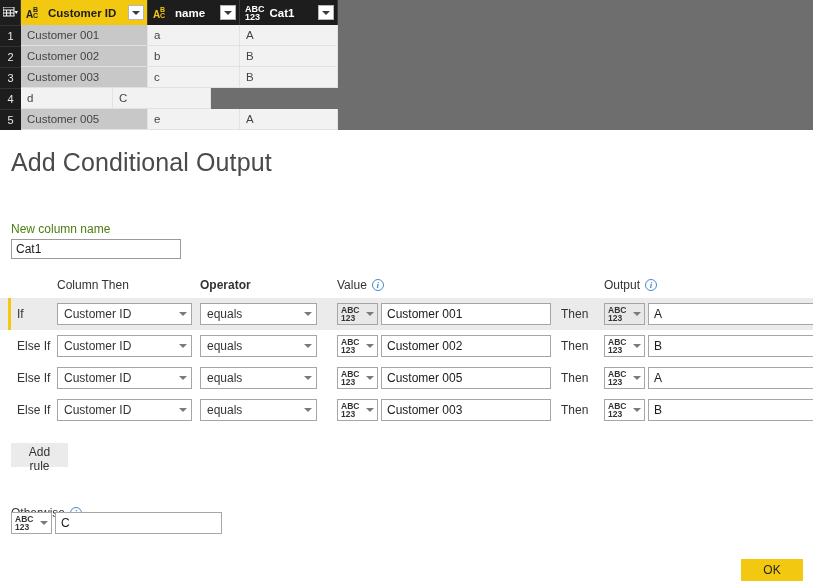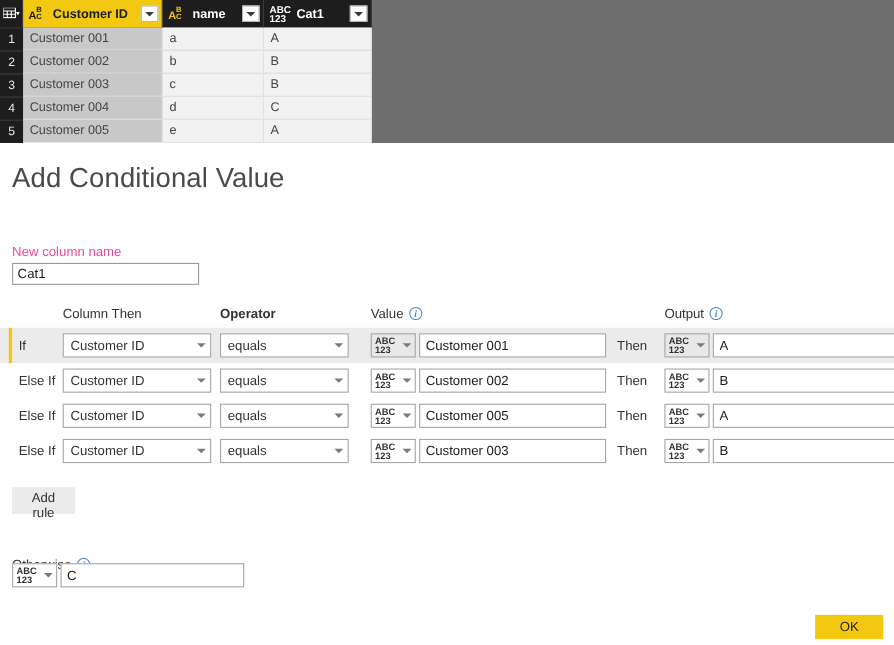--- a/index.html
+++ b/index.html
@@ -89,21 +89,21 @@
   }
   .dlg-title {
     position:absolute; left:11px; top:18px;
     font-size:25px; color:#4a4a4a; font-weight:normal; letter-spacing:0.1px;
   }
   .dlg-desc {
     position:absolute; left:11px; top:61px;
     font-size:12.5px; color:#333333;
   }
   .lbl-newcol {
-    position:absolute; left:11px; top:92px; font-size:12px; color:#ec4899;
+    position:absolute; left:11px; top:92px; font-size:12px; color:#4d7c0f;
   }
   .inp-newcol {
     position:absolute; left:11px; top:109px; width:170px; height:20px;
     border:1px solid #9a9a9a; background:#fff;
     font-family:"Liberation Sans", sans-serif; font-size:12px; color:#1a1a1a;
     padding:0 0 0 4px; outline:none;
   }
 
   
   .rules-head { position:absolute; top:148px; left:0; width:813px; height:20px; }
@@ -248,37 +248,36 @@
       <div class="gr-cell c2">B</div>
     </div>
     <div class="grid-row">
       <div class="gr-num">3</div>
       <div class="gr-cell c0 selected">Customer 003</div>
       <div class="gr-cell c1">c</div>
       <div class="gr-cell c2">B</div>
     </div>
     <div class="grid-row">
       <div class="gr-num">4</div>
-      <div class="gr-cell c0 selected">Customer 004</div>
       <div class="gr-cell c1">d</div>
       <div class="gr-cell c2">C</div>
     </div>
     <div class="grid-row">
       <div class="gr-num">5</div>
       <div class="gr-cell c0 selected">Customer 005</div>
       <div class="gr-cell c1">e</div>
       <div class="gr-cell c2">A</div>
     </div>
 
   </div>
 </div>
 
 <div id="dialog">
 
-  <div class="dlg-title">Add Conditional Value</div>
+  <div class="dlg-title">Add Conditional Output</div>
 
   <div class="lbl-newcol">New column name</div>
   <input class="inp-newcol" value="Cat1" style="">
 
   <div class="rules-head">
     <div class="rh rh-col">
       <span>Column Then</span>
     </div>
     <div class="rh rh-op">
       <span>Operator</span>

